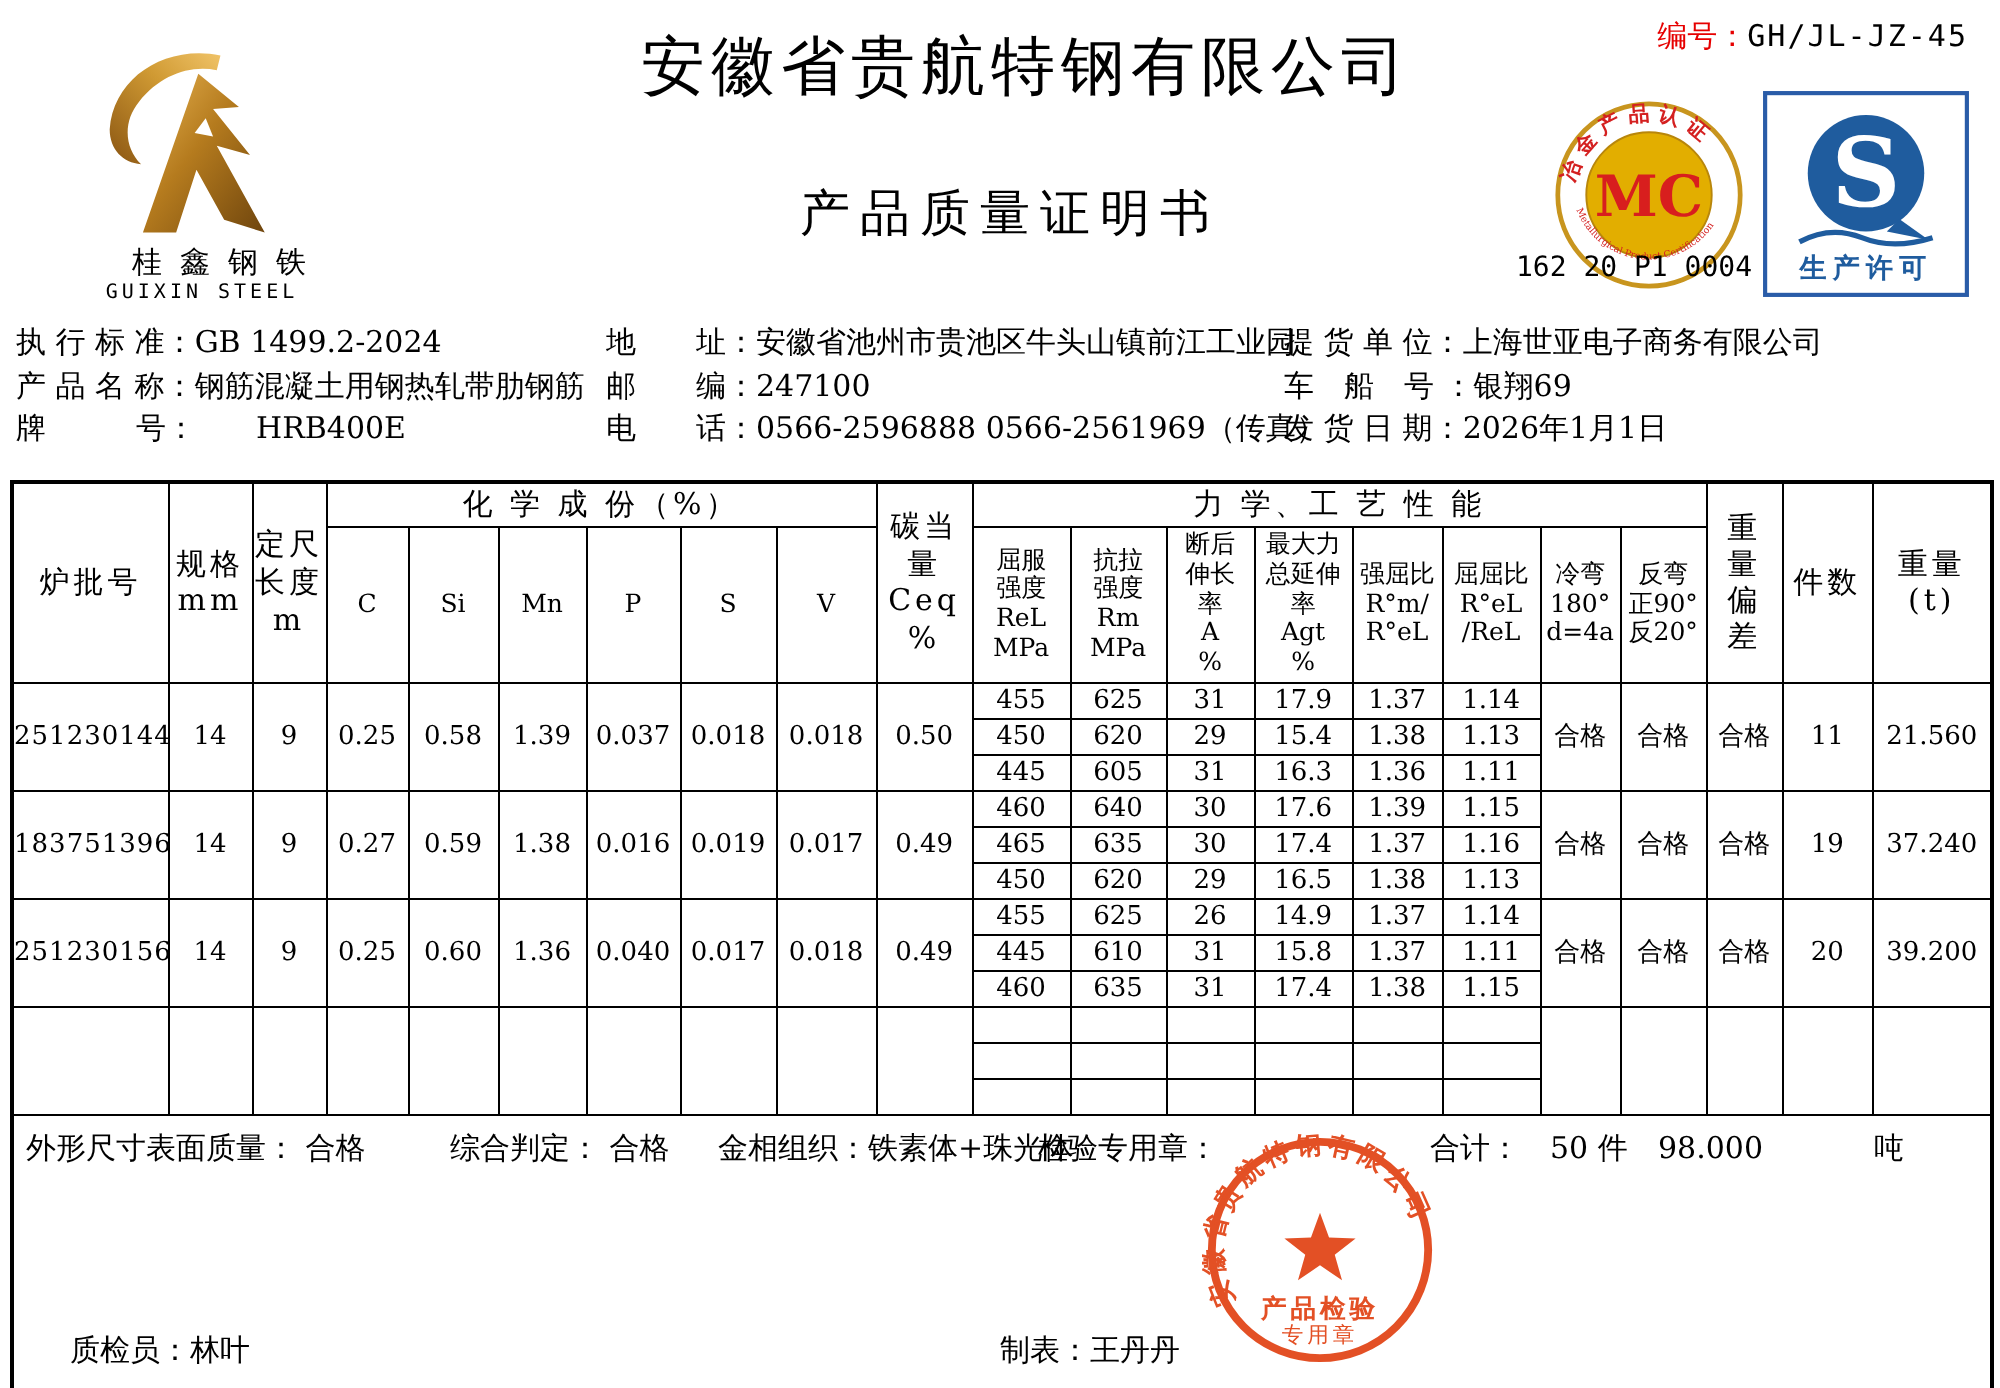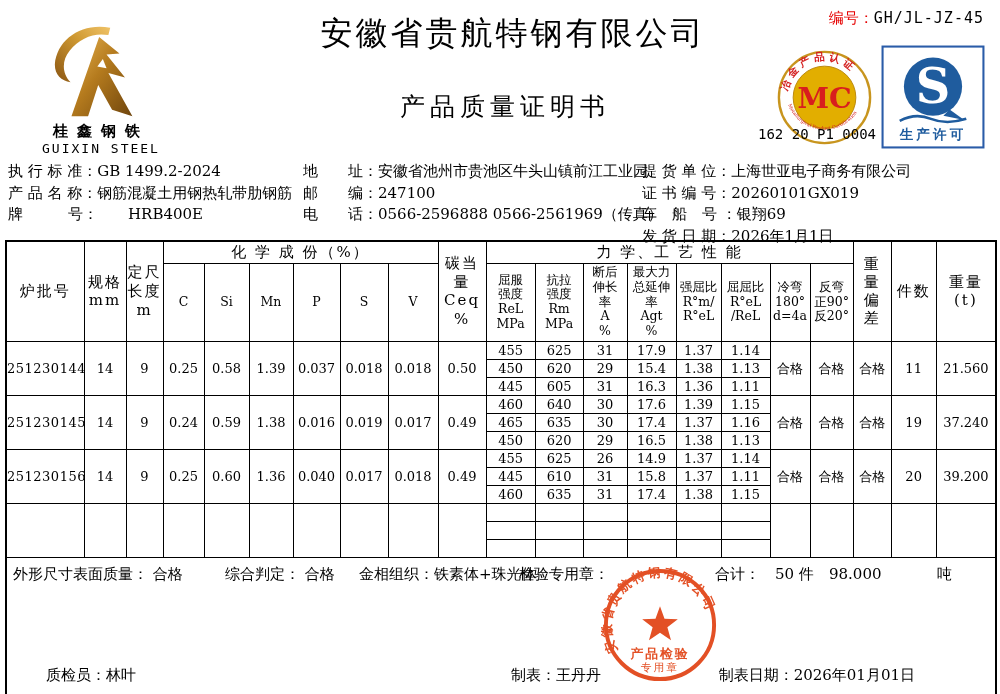--- a/index.html
+++ b/index.html
@@ -4,22 +4,22 @@
 <style>
   * { margin:0; padding:0; box-sizing:border-box; }
   html,body { background:#888; }
   .page {
     position:relative; width:1000px; height:694px; background:#fff;
     font-family:"DejaVu Serif","Liberation Serif",serif; color:#000; overflow:hidden;
   }
   
   .logo-block { position:absolute; left:40px; top:24px; width:122px; text-align:center; }
   .logo-mark { width:112px; height:96px; display:block; margin:0 auto; }
-  .logo-cn { font-size:15px; font-weight:bold; letter-spacing:9px; white-space:nowrap; margin-top:2px; }
-  .logo-en { font-size:13px; letter-spacing:2px; font-family:"DejaVu Sans Mono","Liberation Mono",monospace; }
+  .logo-cn { font-size:15px; font-weight:normal; letter-spacing:9px; white-space:nowrap; margin-top:2px;text-align:right; }
+  .logo-en { font-size:10px; letter-spacing:2px; font-family:"DejaVu Sans Mono","Liberation Mono",monospace; }
   .doc-title { position:absolute; left:0; right:0; top:12px; text-align:center; padding-left:26px;
     font-size:32px; letter-spacing:3px; white-space:nowrap; }
   .doc-subtitle { position:absolute; left:0; right:0; top:90px; text-align:center; padding-left:10px;
     font-size:25px; letter-spacing:5px; white-space:nowrap; }
   .doc-number { position:absolute; right:16px; top:9px; font-size:15px; white-space:nowrap; }
   .doc-number .lbl { color:#e60000; }
   .doc-number .val { font-family:"DejaVu Sans Mono","Liberation Mono",monospace; letter-spacing:1px; }
   .mc-badge { position:absolute; left:777px; top:50px; width:95px; height:95px; }
   .mc-code { position:absolute; left:758px; top:126px; font-size:14px;
     font-family:"DejaVu Sans Mono","Liberation Mono",monospace; white-space:nowrap; }
@@ -44,21 +44,21 @@
   th.big { font-size:14px; line-height:1.25; }
   th.vert { line-height:1.2; font-size:14px; }
   tbody.batches tr { height:18px; }
   tbody.batches td { font-size:13px; line-height:1; }
   td.heat-no { font-size:13.5px; letter-spacing:0.5px; }
   tr.summary-row { height:33px; }
   tr.summary-row td { position:relative; font-size:15px; }
   .sumpos { position:absolute; top:0; height:33px; line-height:33px; white-space:nowrap; }
   
   .seal { position:absolute; left:601px; top:566px; width:118px; height:118px; z-index:5; opacity:0.95; }
-  .sig-line { position:absolute; left:11px; top:662px; width:919px; height:26px; font-size:15px; }
+  .sig-line { position:absolute; left:0; top:662px; width:919px; height:26px; font-size:15px; }
   .sig-inspector { position:absolute; left:35px; top:4px; }
   .sig-tabulator { position:absolute; left:500px; top:4px; }
   .sig-date { position:absolute; right:15px; top:4px; }
 </style>
 </head>
 <body>
 
 <div class="page">
 
   <div class="logo-block">
@@ -122,21 +122,20 @@
       <div class="info-line"><span>产 品 名 称：</span><span>钢筋混凝土用钢热轧带肋钢筋</span></div>
       <div class="info-line"><span>牌　　　号：</span><span class="indent">HRB400E</span></div>
     </div>
     <div class="info-col c2">
       <div class="info-line"><span>地　　址：</span><span>安徽省池州市贵池区牛头山镇前江工业园</span></div>
       <div class="info-line"><span>邮　　编：</span><span>247100</span></div>
       <div class="info-line"><span>电　　话：</span><span>0566-2596888  0566-2561969（传真）</span></div>
     </div>
     <div class="info-col c3">
       <div class="info-line"><span>提 货 单 位：</span><span>上海世亚电子商务有限公司</span></div>
-      <div class="info-line"><span>证 书 编 号：</span><span>20260101GX019</span></div>
       <div class="info-line"><span>车　船　号 ：</span><span>银翔69</span></div>
       <div class="info-line"><span>发 货 日 期：</span><span>2026年1月1日</span></div>
     </div>
   </div>
 
   <table class="cert">
     <colgroup>
       <col style="width:78px">
         <col style="width:42px">
         <col style="width:37px">
@@ -253,24 +252,24 @@
         </tr>
         <tr>
           <td>445</td>
           <td>605</td>
           <td>31</td>
           <td>16.3</td>
           <td>1.36</td>
           <td>1.11</td>
         </tr>
         <tr>
-          <td rowspan="3" class="heat-no">251230145</td>
+          <td rowspan="3" class="heat-no">183751396</td>
           <td rowspan="3">14</td>
           <td rowspan="3">9</td>
-          <td rowspan="3">0.24</td>
+          <td rowspan="3">0.27</td>
           <td rowspan="3">0.59</td>
           <td rowspan="3">1.38</td>
           <td rowspan="3">0.016</td>
           <td rowspan="3">0.019</td>
           <td rowspan="3">0.017</td>
           <td rowspan="3">0.49</td>
           <td>460</td>
           <td>640</td>
           <td>30</td>
           <td>17.6</td>
@@ -403,16 +402,15 @@
       <textPath href="#sealArc" startOffset="2">安徽省贵航特钢有限公司</textPath>
     </text>
     <polygon fill="#e2471a" points="60,41 64.6,53.6 78.1,54.1 67.5,62.4 71.2,75.4 60,67.8 48.8,75.4 52.5,62.4 41.9,54.1 55.4,53.6"></polygon>
     <text x="60" y="94" text-anchor="middle" font-size="13" fill="#e2471a" letter-spacing="2" font-weight="bold">产品检验</text>
     <text x="60" y="107" text-anchor="middle" font-size="11" fill="#e2471a" letter-spacing="2">专用章</text>
   </svg>
 
   <div class="sig-line">
     <span class="sig-inspector"><span>质检员：</span><span>林叶</span></span>
     <span class="sig-tabulator"><span>制表：</span><span>王丹丹</span></span>
-    <span class="sig-date"><span>制表日期：</span><span>2026年01月01日</span></span>
   </div>
 
 </div>
 
 </body></html>

